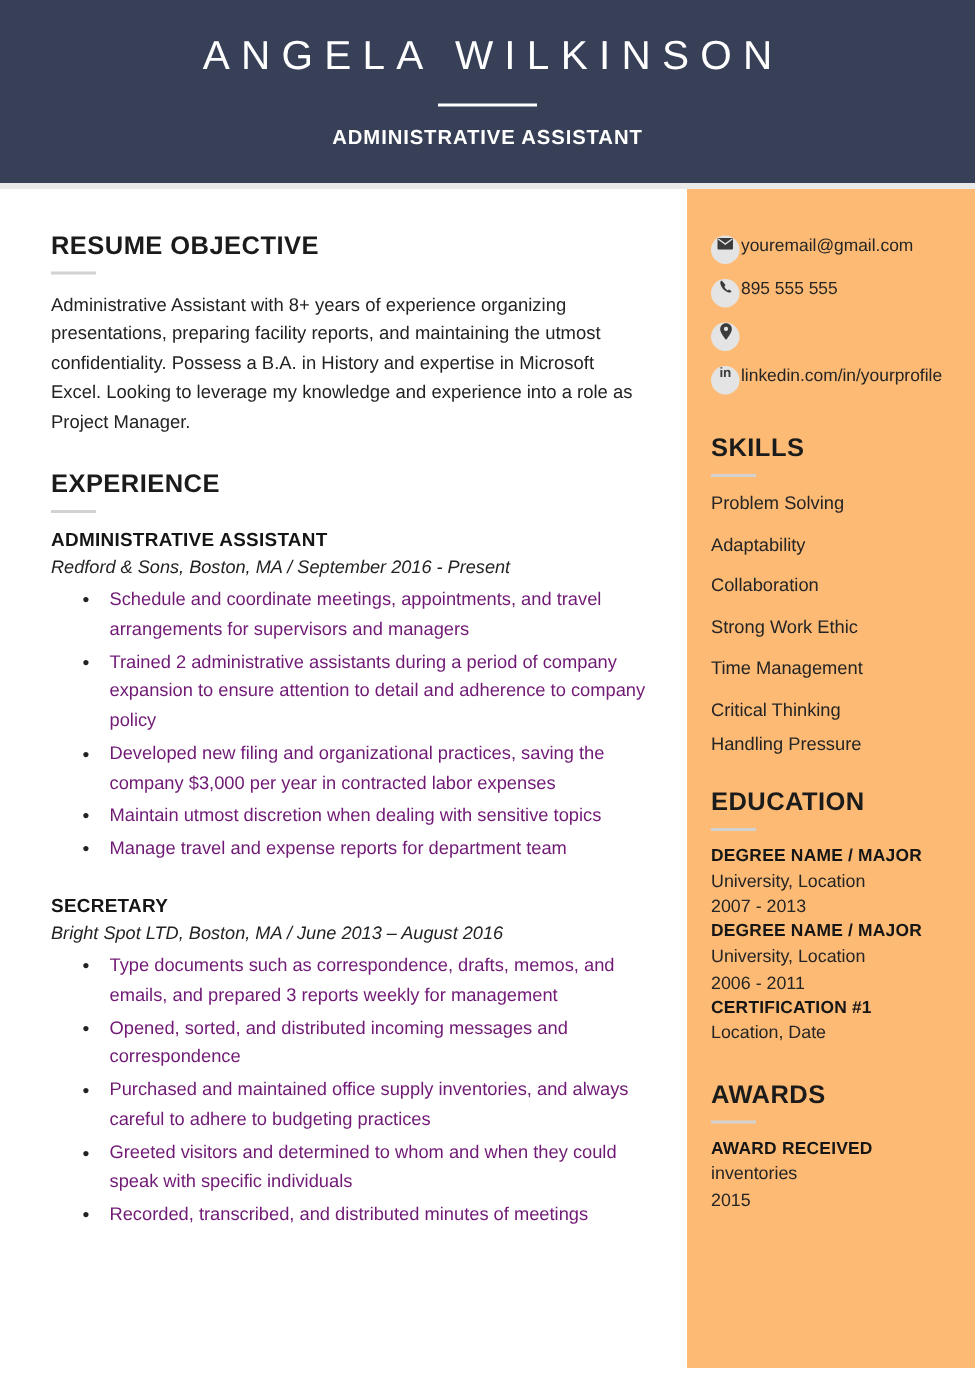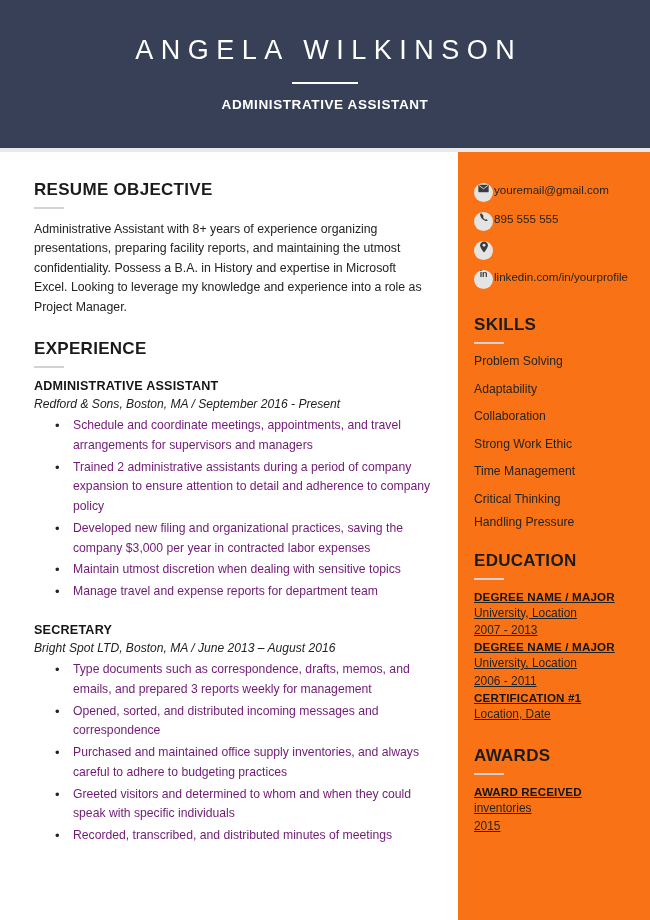--- a/index.html
+++ b/index.html
@@ -19,21 +19,21 @@
     position: relative;
     width: 650px;
     height: 920px;
     background: #ffffff;
     box-sizing: border-box;
   }
 
   
   .header {
     background: #374057;
-    height: 148px;
+    height: 122px;
     width: 100%;
     box-sizing: border-box;
     display: flex;
     flex-direction: column;
     align-items: center;
     justify-content: center;
     padding-top: 0;
   }
   .header-name {
     color: #ffffff;
@@ -70,21 +70,21 @@
     align-items: stretch;
   }
   .main-col {
     width: 458px;
     background: #ffffff;
     box-sizing: border-box;
     padding: 28px 26px 0 34px;
   }
   .side-col {
     width: 192px;
-    background: #f97316;
+    background: #fdba74;
     box-sizing: border-box;
     padding: 30px 14px 0 16px;
   }
 
   
   .sec-head {
     font-size: 17px;
     font-weight: bold;
     letter-spacing: 0.3px;
     color: #1b1b1b;
@@ -201,21 +201,21 @@
   }
   .skills-list li {
     font-size: 12.2px;
     color: #242424;
     margin-bottom: 13.5px;
   }
   .skills-list li:nth-last-child(2) { margin-bottom: 9px; }
   .skills-list li:last-child { margin-bottom: 0; }
 
   
-  .edu-block { margin-bottom: 0; text-decoration: underline; }
+  .edu-block { margin-bottom: 0; }
   .edu-title {
     font-size: 11.6px;
     font-weight: bold;
     letter-spacing: 0.15px;
     color: #151515;
     margin: 0 0 2px 0;
   }
   .edu-line {
     font-size: 11.9px;
     color: #242424;

